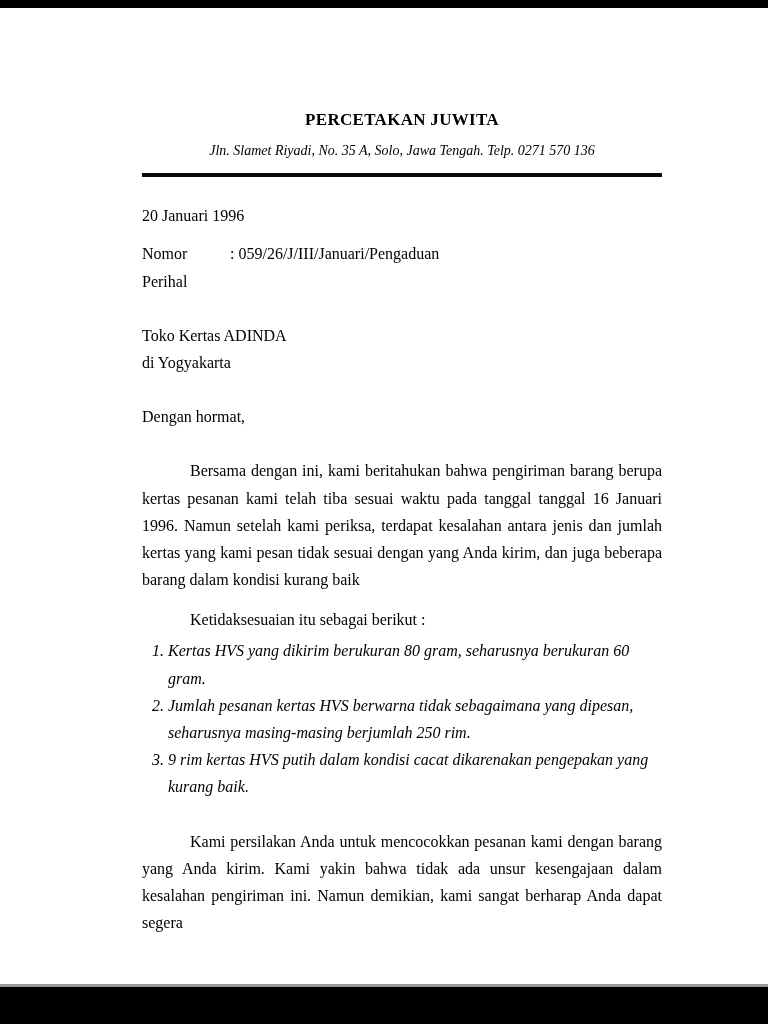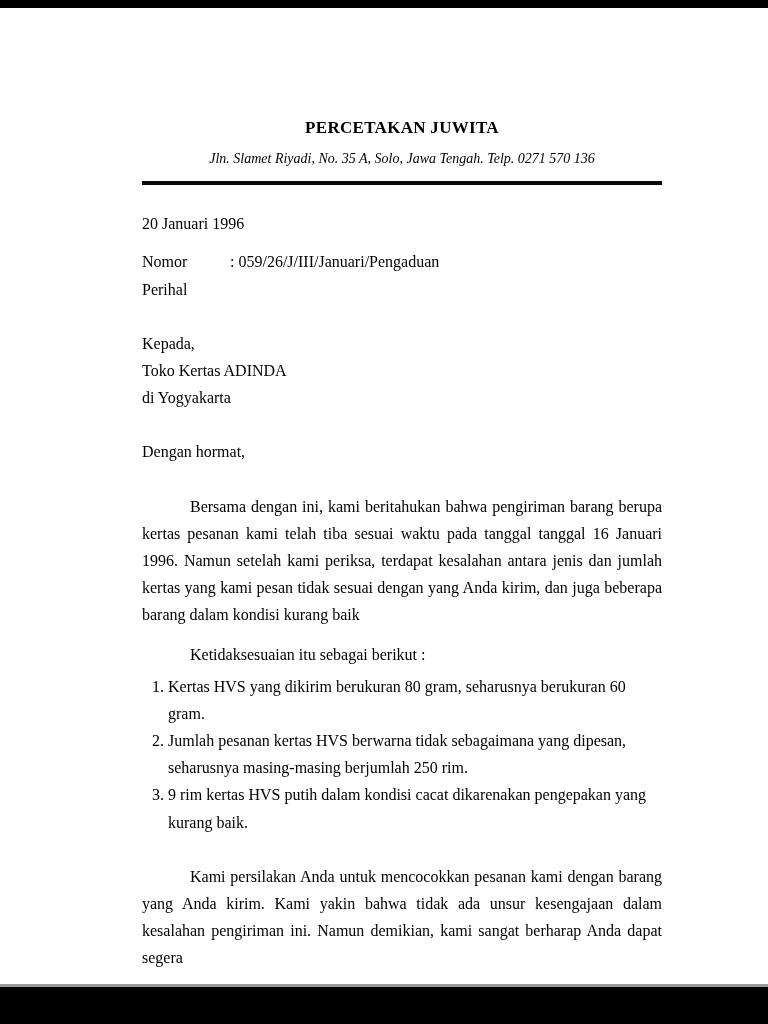--- a/index.html
+++ b/index.html
@@ -34,21 +34,21 @@
   }
   .bottom-edge {
     position: absolute;
     bottom: 37px; left: 0;
     width: 100%;
     height: 3px;
     background: #9a9a9a;
   }
   .content {
     position: absolute;
-    top: 12px; left: 0;
+    top: 4px; left: 0;
     width: 768px;
     padding: 0 106px 0 142px;
     font-size: 16px;
     line-height: 1.7;
   }
   .letterhead h1 {
     margin: 0;
     padding-top: 106px;
     font-size: 17px;
     font-weight: bold;
@@ -87,20 +87,21 @@
     margin: 13px 0 0;
     text-indent: 48px;
   }
   ol.issues {
     margin: 4px 0 0;
     padding-left: 26px;
     list-style: decimal;
   }
   ol.issues li {
     padding-left: 0;
+    font-style: italic;
   }
 </style>
 </head>
 <body>
 
 <div class="page">
   <div class="top-bar"></div>
 
   <div class="content">
 
@@ -116,21 +117,20 @@
       <div class="meta-row">
         <span class="meta-label">Nomor</span>
         <span class="meta-value">: 059/26/J/III/Januari/Pengaduan</span>
       </div>
       <div class="meta-row">
         <span class="meta-label">Perihal</span>
       </div>
     </div>
 
     <div class="recipient">
-      <p>Kepada,</p>
       <p>Toko Kertas ADINDA</p>
       <p>di Yogyakarta</p>
     </div>
 
     <p class="salutation">Dengan hormat,</p>
 
     <p class="para">Bersama dengan ini, kami beritahukan bahwa pengiriman barang berupa kertas pesanan kami telah tiba sesuai waktu pada tanggal tanggal 16 Januari 1996. Namun setelah kami periksa, terdapat kesalahan antara jenis dan jumlah kertas yang kami pesan tidak sesuai dengan yang Anda kirim, dan juga beberapa barang dalam kondisi kurang baik</p>
 
     <p class="list-intro">Ketidaksesuaian itu sebagai berikut :</p>
 

